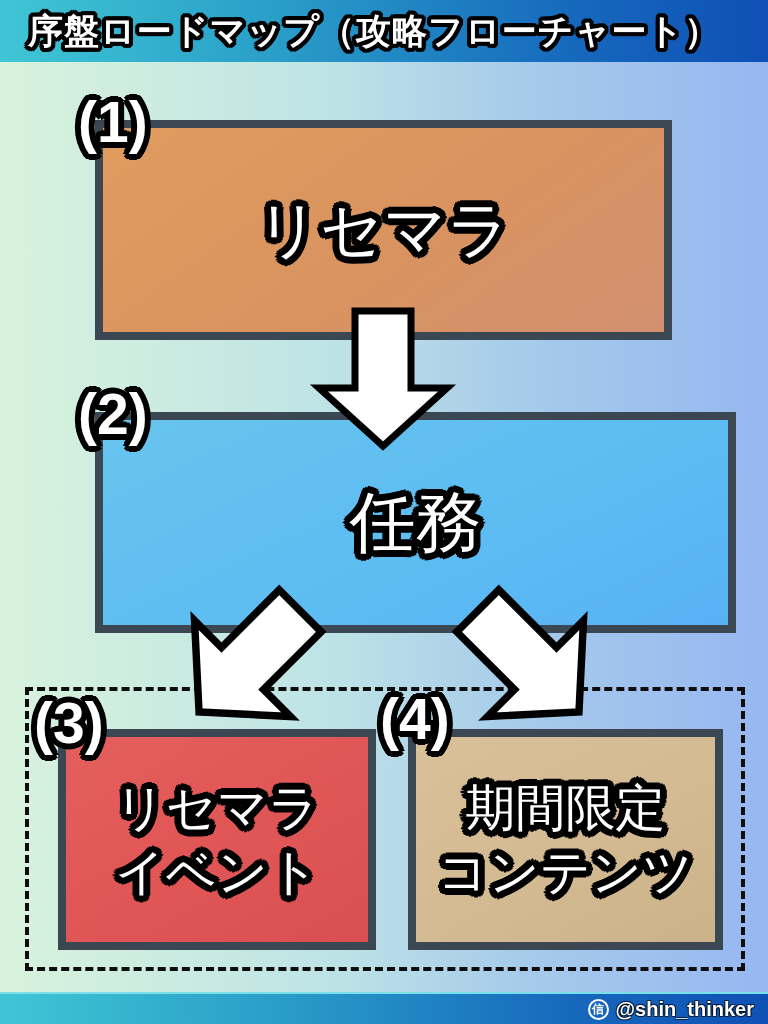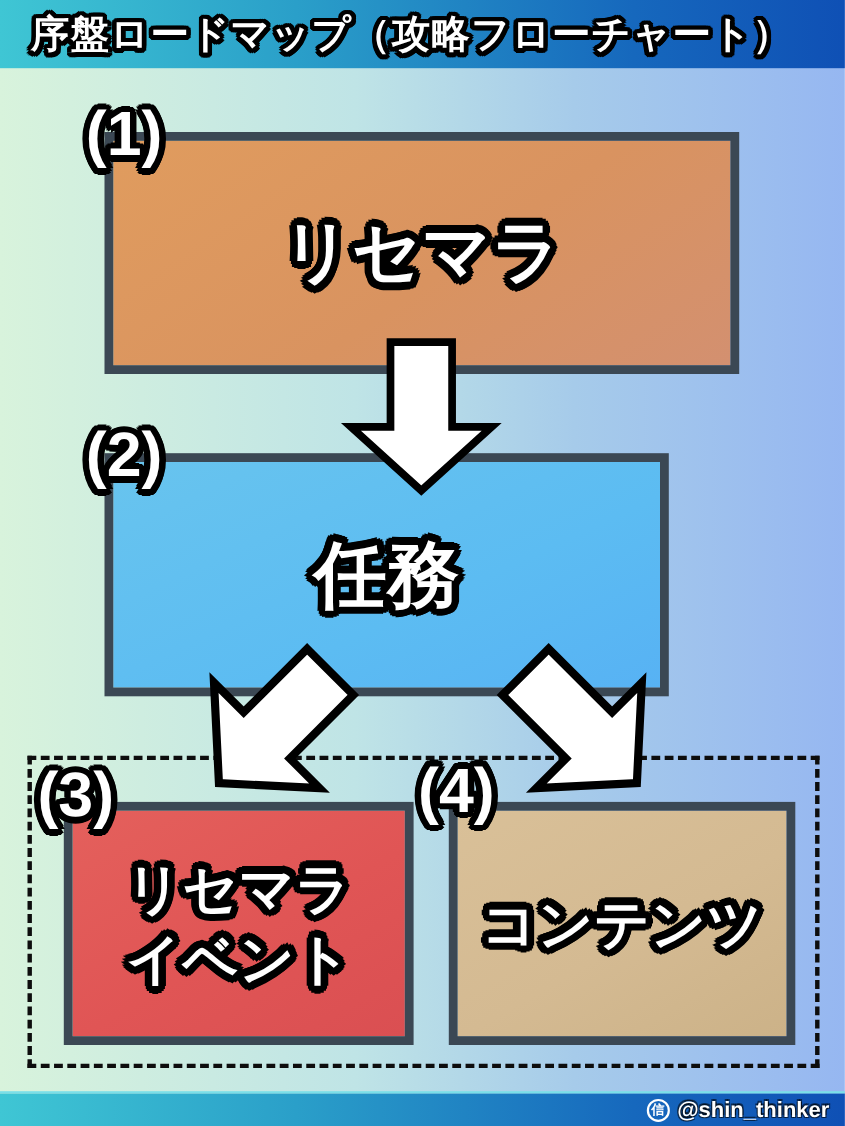--- a/index.html
+++ b/index.html
@@ -29,30 +29,30 @@
   }
   .author-handle{color:#ffffff;font-size:20px;font-weight:700;
     text-shadow:1px 1px 0 rgba(0,0,0,.55),-1px 1px 0 rgba(0,0,0,.55),1px -1px 0 rgba(0,0,0,.55),-1px -1px 0 rgba(0,0,0,.55);}
   
   .flow-box{
     position:absolute;box-sizing:border-box;border:8px solid #3b4854;
     display:flex;flex-direction:column;align-items:center;justify-content:center;
     text-align:center;z-index:1;
   }
   .box-text{
-    color:#ffffff;font-weight:700;line-height:1.28;white-space:nowrap;
+    color:#ffffff;font-weight:400;line-height:1.28;white-space:nowrap;
     text-shadow:7px 0 0 #000,6px 3px 0 #000,5px 5px 0 #000,3px 6px 0 #000,0 7px 0 #000,
       -3px 6px 0 #000,-5px 5px 0 #000,-6px 3px 0 #000,-7px 0 0 #000,-6px -3px 0 #000,
       -5px -5px 0 #000,-3px -6px 0 #000,0 -7px 0 #000,3px -6px 0 #000,5px -5px 0 #000,6px -3px 0 #000,
       4px 2px 0 #000,-4px 2px 0 #000,4px -2px 0 #000,-4px -2px 0 #000,
       2px 4px 0 #000,-2px 4px 0 #000,2px -4px 0 #000,-2px -4px 0 #000;
   }
   #node1-box{left:95px;top:120px;width:577px;height:220px;background:linear-gradient(145deg,#e09c5e 0%,#d99360 55%,#d39070 100%);}
   #node1-box .box-text{font-size:62px;}
-  #node2-box{left:95px;top:412px;width:513px;height:221px;background:linear-gradient(155deg,#68c4ee 0%,#5cbcf2 60%,#57b2f4 100%);}
+  #node2-box{left:95px;top:412px;width:641px;height:221px;background:linear-gradient(155deg,#68c4ee 0%,#5cbcf2 60%,#57b2f4 100%);}
   #node2-box .box-text{font-size:66px;}
   #node3-box{left:58px;top:729px;width:318px;height:221px;background:linear-gradient(150deg,#e4605c 0%,#e05555 55%,#da4f52 100%);}
   #node3-box .box-text{font-size:50px;}
   #node4-box{left:408px;top:729px;width:315px;height:221px;background:linear-gradient(150deg,#d9c098 0%,#d4ba92 55%,#ccb288 100%);}
   #node4-box .box-text{font-size:50px;}
   
   .num-label{
     position:absolute;z-index:3;color:#ffffff;font-size:57px;font-weight:800;line-height:1.15;
     text-shadow:6px 0 0 #000,5px 3px 0 #000,4px 4px 0 #000,3px 5px 0 #000,0 6px 0 #000,
       -3px 5px 0 #000,-4px 4px 0 #000,-5px 3px 0 #000,-6px 0 0 #000,-5px -3px 0 #000,
@@ -91,20 +91,21 @@
 </div>
 
 <span class="num-label" id="node3-label">(3)</span>
 <div class="flow-box" id="node3-box">
   <span class="box-text">リセマラ</span>
   <span class="box-text">イベント</span>
 </div>
 
 <span class="num-label" id="node4-label">(4)</span>
 <div class="flow-box" id="node4-box">
+  <span class="box-text">期間限定</span>
   <span class="box-text">コンテンツ</span>
 </div>
 
 <svg class="arrows-layer" viewBox="0 0 768 1024" xmlns="http://www.w3.org/2000/svg">
   <g fill="#ffffff" stroke="#000000" stroke-width="7" stroke-linejoin="miter">
     <polygon points="-28,-67 28,-67 28,10 64,10 0,68 -64,10 -28,10" transform="translate(383,378)"></polygon>
     <polygon points="-28,-67 28,-67 28,10 64,10 0,68 -64,10 -28,10" transform="translate(250,661) rotate(45) scale(1.06)"></polygon>
     <polygon points="-28,-67 28,-67 28,10 64,10 0,68 -64,10 -28,10" transform="translate(528,661) rotate(-45) scale(1.06)"></polygon>
   </g>
 </svg>

